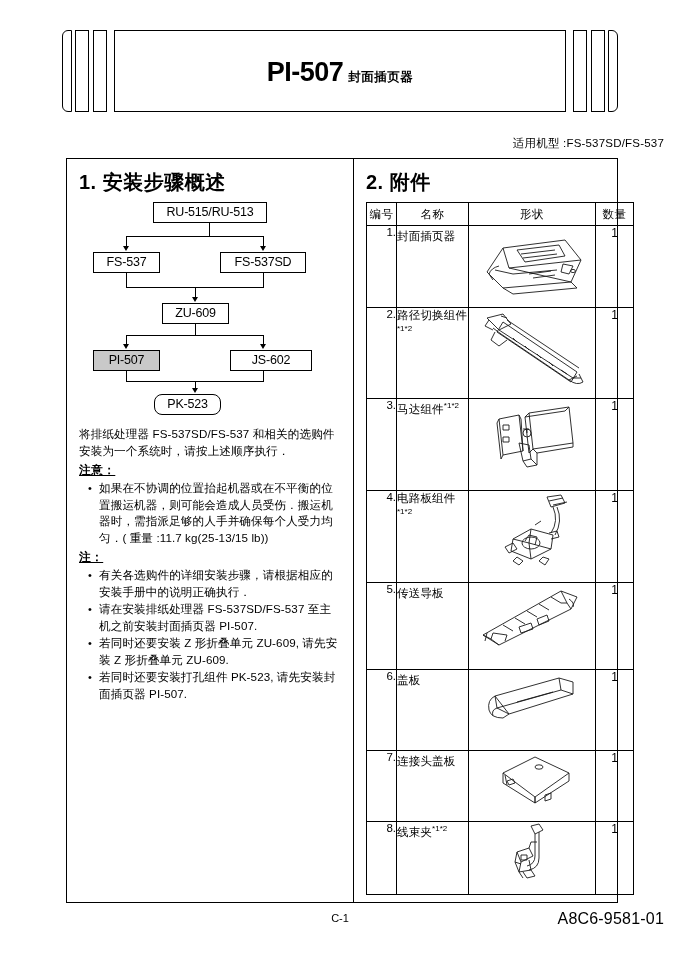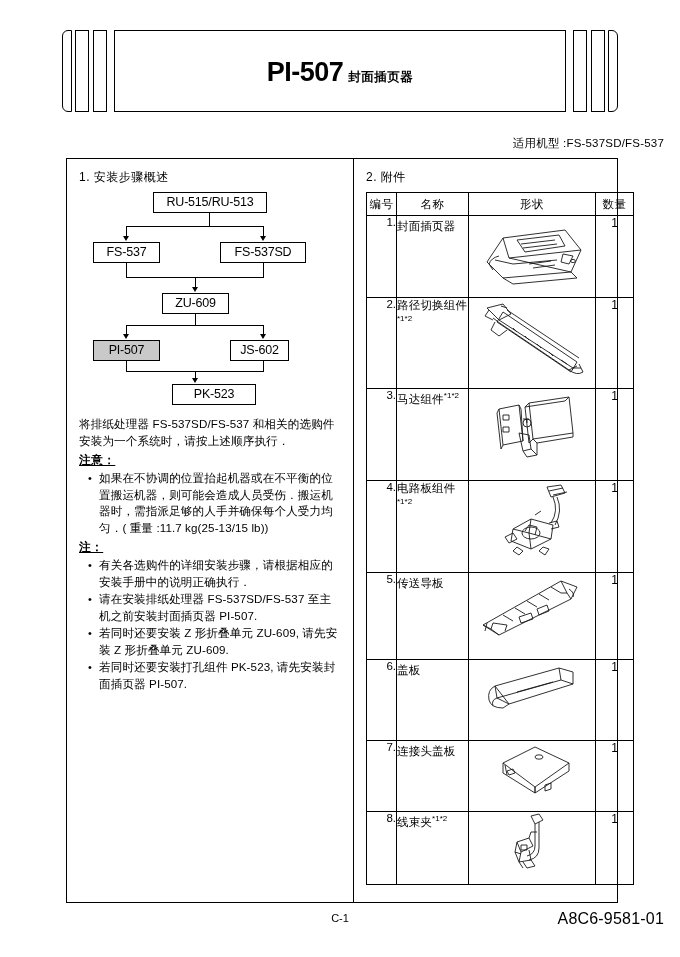--- a/index.html
+++ b/index.html
@@ -129,22 +129,22 @@
     position: absolute;
     left: 286px;
     top: 0;
     right: 0;
     height: 100%;
     box-sizing: border-box;
     padding: 10px 13px 0 13px;
   }
 
   .section-heading {
-    font-size: 12px;
-    font-weight: normal;
+    font-size: 20px;
+    font-weight: bold;
     letter-spacing: 0.5px;
     margin: 0 0 6px 0;
   }
 
   
   .flow {
     position: relative;
     width: 100%;
     height: 196px;
     margin: 4px 0 4px 0;
@@ -337,29 +337,29 @@
       <div class="fbox" style="left:83px; top:101px; width:67px;">ZU-609</div>
 
       <div class="fline vline" style="left:116px; top:122px; height:11px;"></div>
       <div class="fline hline" style="left:47px; top:133px; width:138px;"></div>
       <div class="fline vline" style="left:47px; top:133px; height:10px;"></div>
       <div class="arrow-down" style="left:44px; top:142px;"></div>
       <div class="fline vline" style="left:184px; top:133px; height:10px;"></div>
       <div class="arrow-down" style="left:181px; top:142px;"></div>
 
       <div class="fbox shaded" style="left: 14px; top: 148px; width: 67px; background: rgb(201, 201, 201);">PI-507</div>
-      <div class="fbox" style="left:151px; top:148px; width:59px;">JS-602</div>
+      <div class="fbox" style="left:151px; top:148px; width:82px;">JS-602</div>
 
       <div class="fline vline" style="left:47px; top:169px; height:10px;"></div>
       <div class="fline vline" style="left:184px; top:169px; height:10px;"></div>
       <div class="fline hline" style="left:47px; top:179px; width:138px;"></div>
       <div class="fline vline" style="left:116px; top:179px; height:8px;"></div>
       <div class="arrow-down" style="left:113px; top:186px;"></div>
 
-      <div class="fbox" style="left:93px; top:192px; width:84px;">PK-523</div>
+      <div class="fbox" style="left:75px; top:192px; width:67px;border-radius:8px;">PK-523</div>
     </div>
 
     <div style="height:22px;"></div>
 
     <p class="body-text">将排纸处理器 FS-537SD/FS-537 和相关的选购件安装为一个系统时，请按上述顺序执行．</p>
 
     <div class="label-bold">注意：</div>
     <ul class="bullets">
       <li>如果在不协调的位置抬起机器或在不平衡的位置搬运机器，则可能会造成人员受伤．搬运机器时，需指派足够的人手并确保每个人受力均匀．( 重量 :11.7 kg(25-13/15 lb))</li>
     </ul>

